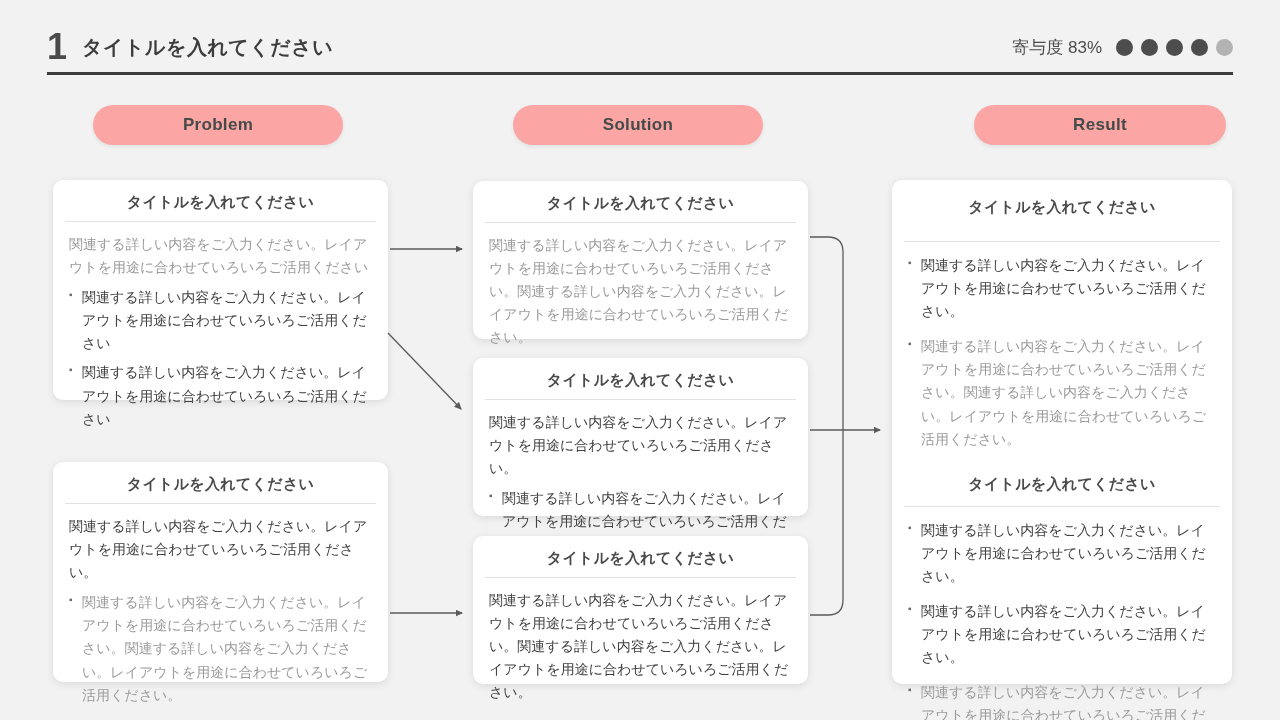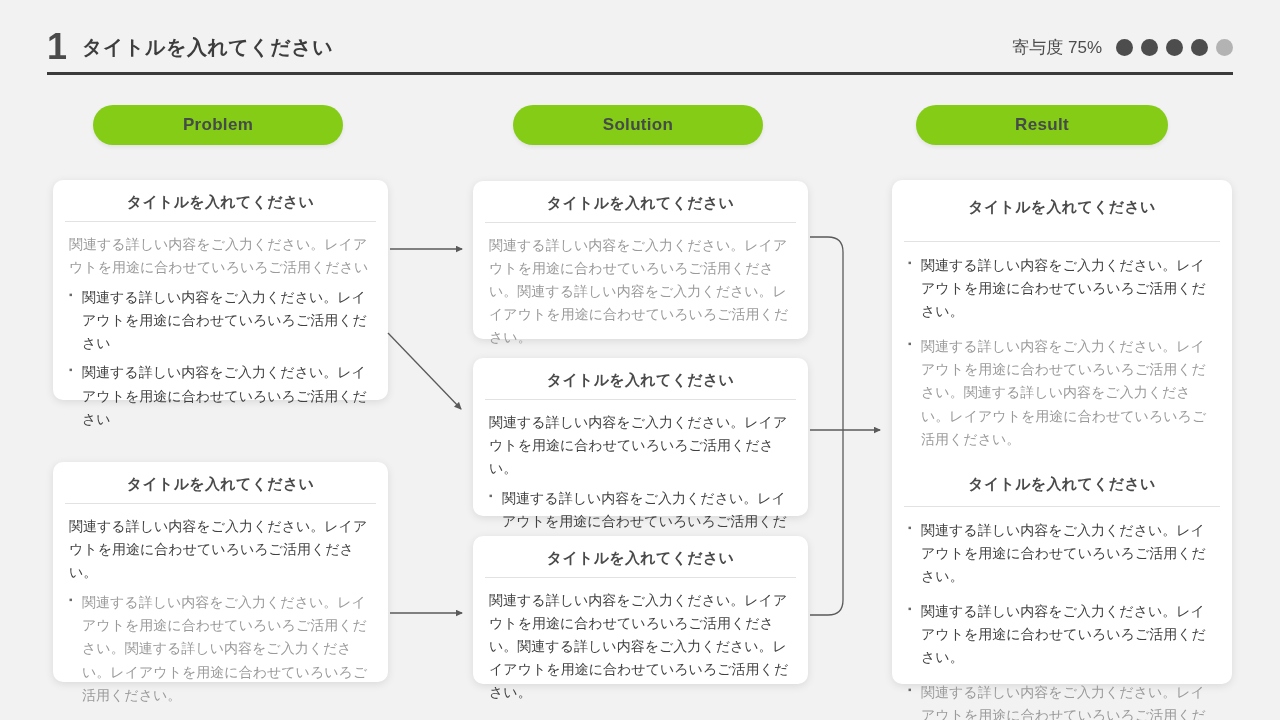--- a/index.html
+++ b/index.html
@@ -26,27 +26,27 @@
   .contrib-label{font-size:17px;color:#4c4c4c;font-weight:500;}
   .dots{display:flex;align-items:center;gap:8px;}
   .dot{width:17px;height:17px;border-radius:50%;background:#b3b3b3;display:inline-block;}
   .dot.filled{background:#4d4d4d;}
   .header-rule{
     position:absolute;left:47px;right:47px;top:72px;height:3px;background:#3b3b3b;
   }
   
   .pill{
     position:absolute;top:105px;height:40px;border-radius:20px;
-    background:#84cc16;display:flex;align-items:center;justify-content:center;
+    background:#fca5a5;display:flex;align-items:center;justify-content:center;
     font-size:17px;font-weight:700;color:#444b48;letter-spacing:.3px;
     box-shadow:0 2px 4px rgba(0,0,0,.07);
   }
   .pill-problem{left:93px;width:250px;}
   .pill-solution{left:513px;width:250px;}
-  .pill-result{left:916px;width:252px;}
+  .pill-result{left:974px;width:252px;}
   
   .card{
     position:absolute;background:#ffffff;border-radius:10px;
     box-shadow:0 2px 8px rgba(0,0,0,.10);
     padding:0 16px;box-sizing:border-box;
   }
   .card-title{
     margin:13px 0 0;text-align:center;font-size:15px;font-weight:700;
     color:#4a4a4a;letter-spacing:.3px;
   }
@@ -69,21 +69,21 @@
   
   .connector-layer{position:absolute;left:0;top:0;width:1280px;height:720px;pointer-events:none;}
 </style>
 </head>
 <body>
 
 <div class="header">
   <span class="slide-num">1</span>
   <h1 class="slide-title">タイトルを入れてください</h1>
   <div class="contrib">
-    <span class="contrib-label">寄与度 75%</span>
+    <span class="contrib-label">寄与度 83%</span>
     <span class="dots">
         <span class="dot filled"></span>
         <span class="dot filled"></span>
         <span class="dot filled"></span>
         <span class="dot filled"></span>
         <span class="dot"></span>
       </span>
   </div>
 </div>
 <div class="header-rule"></div>

